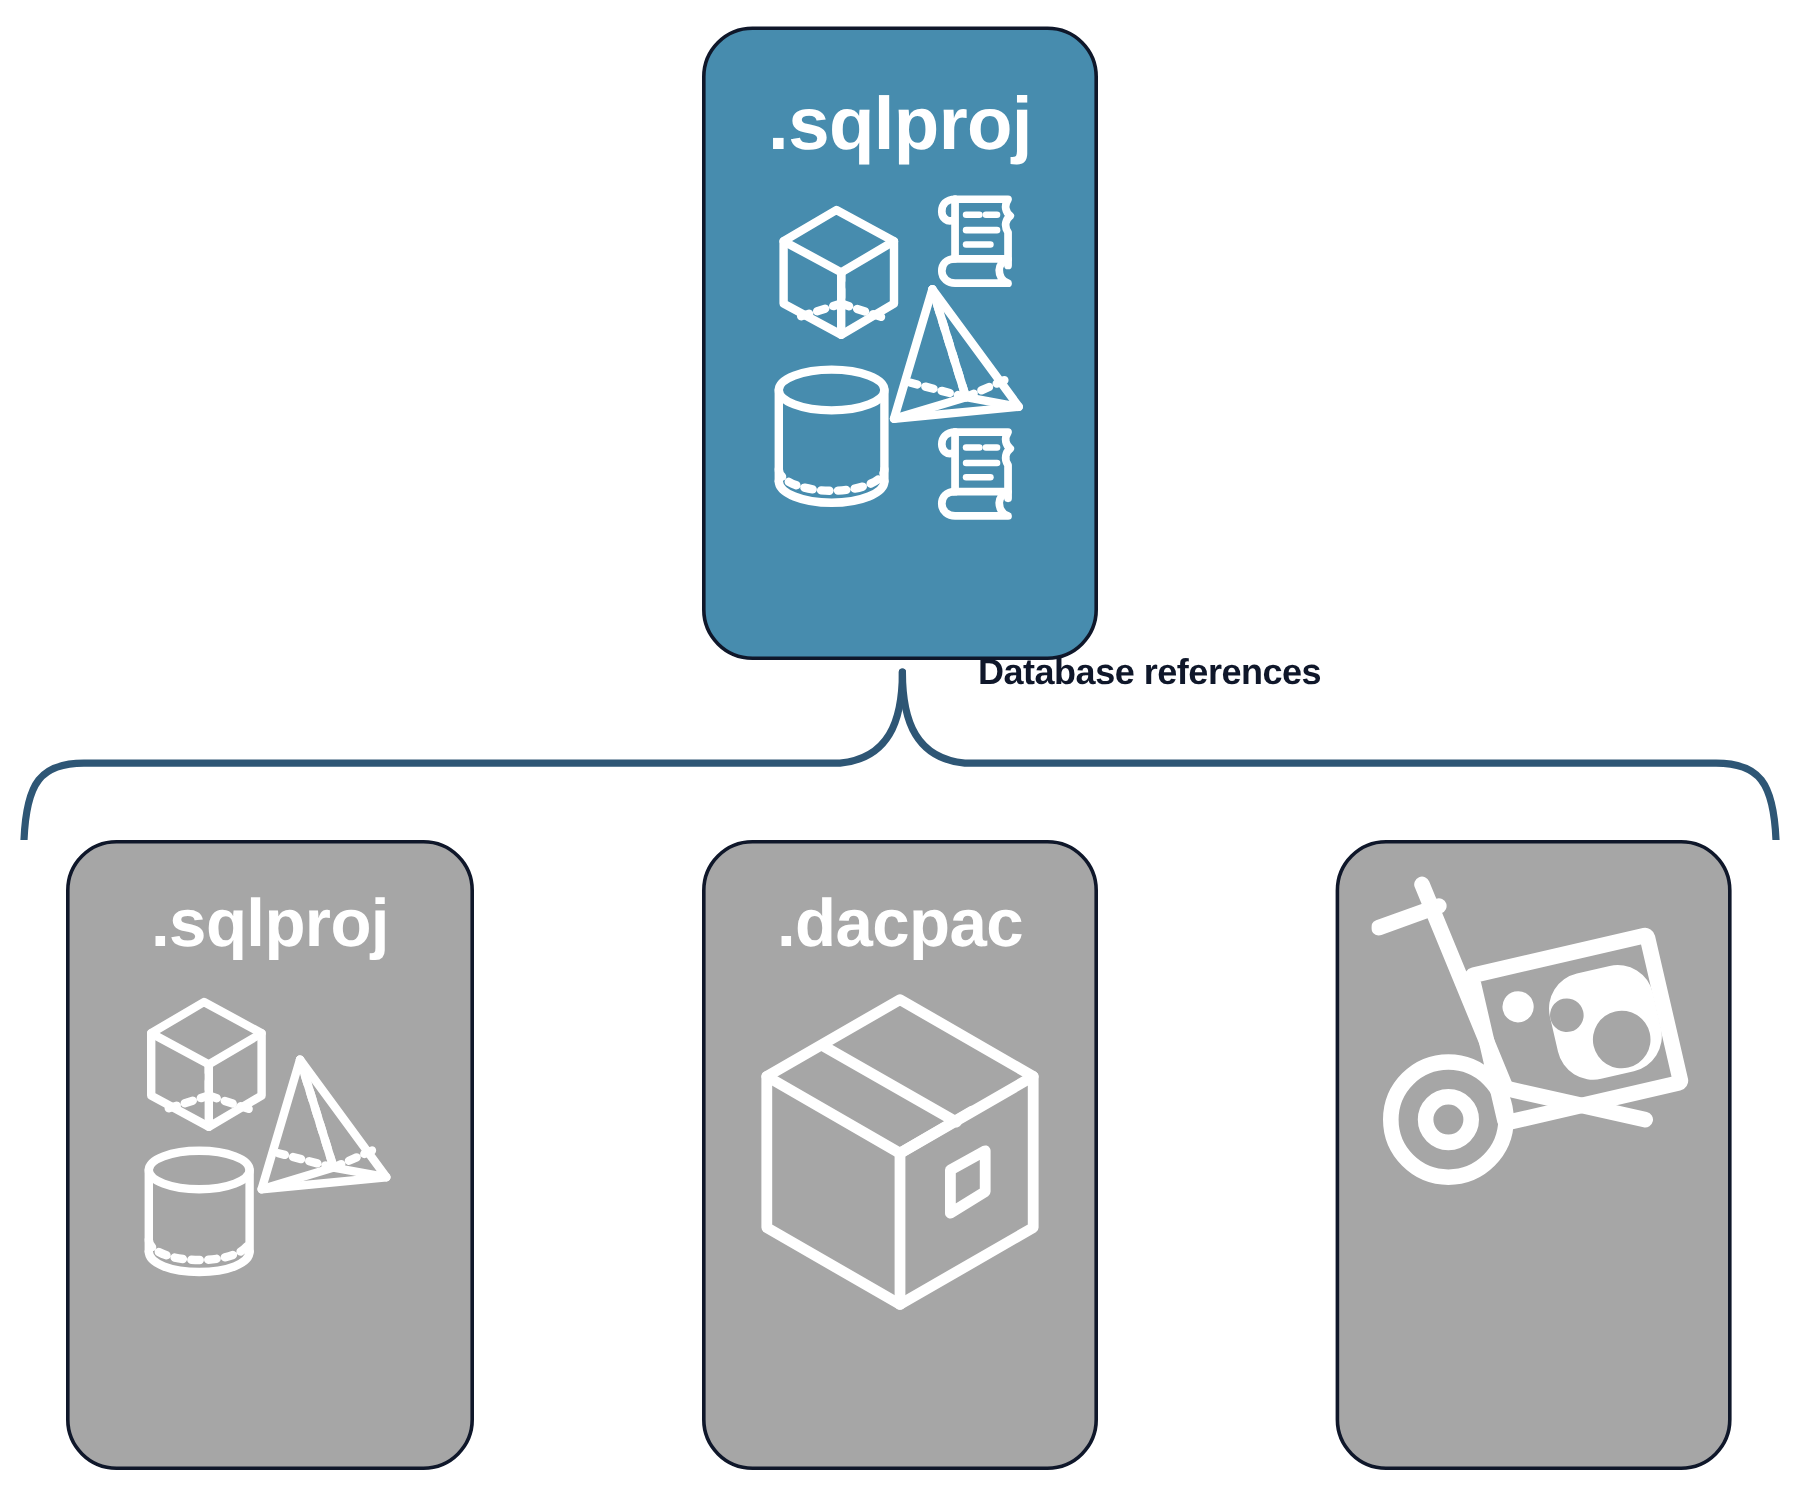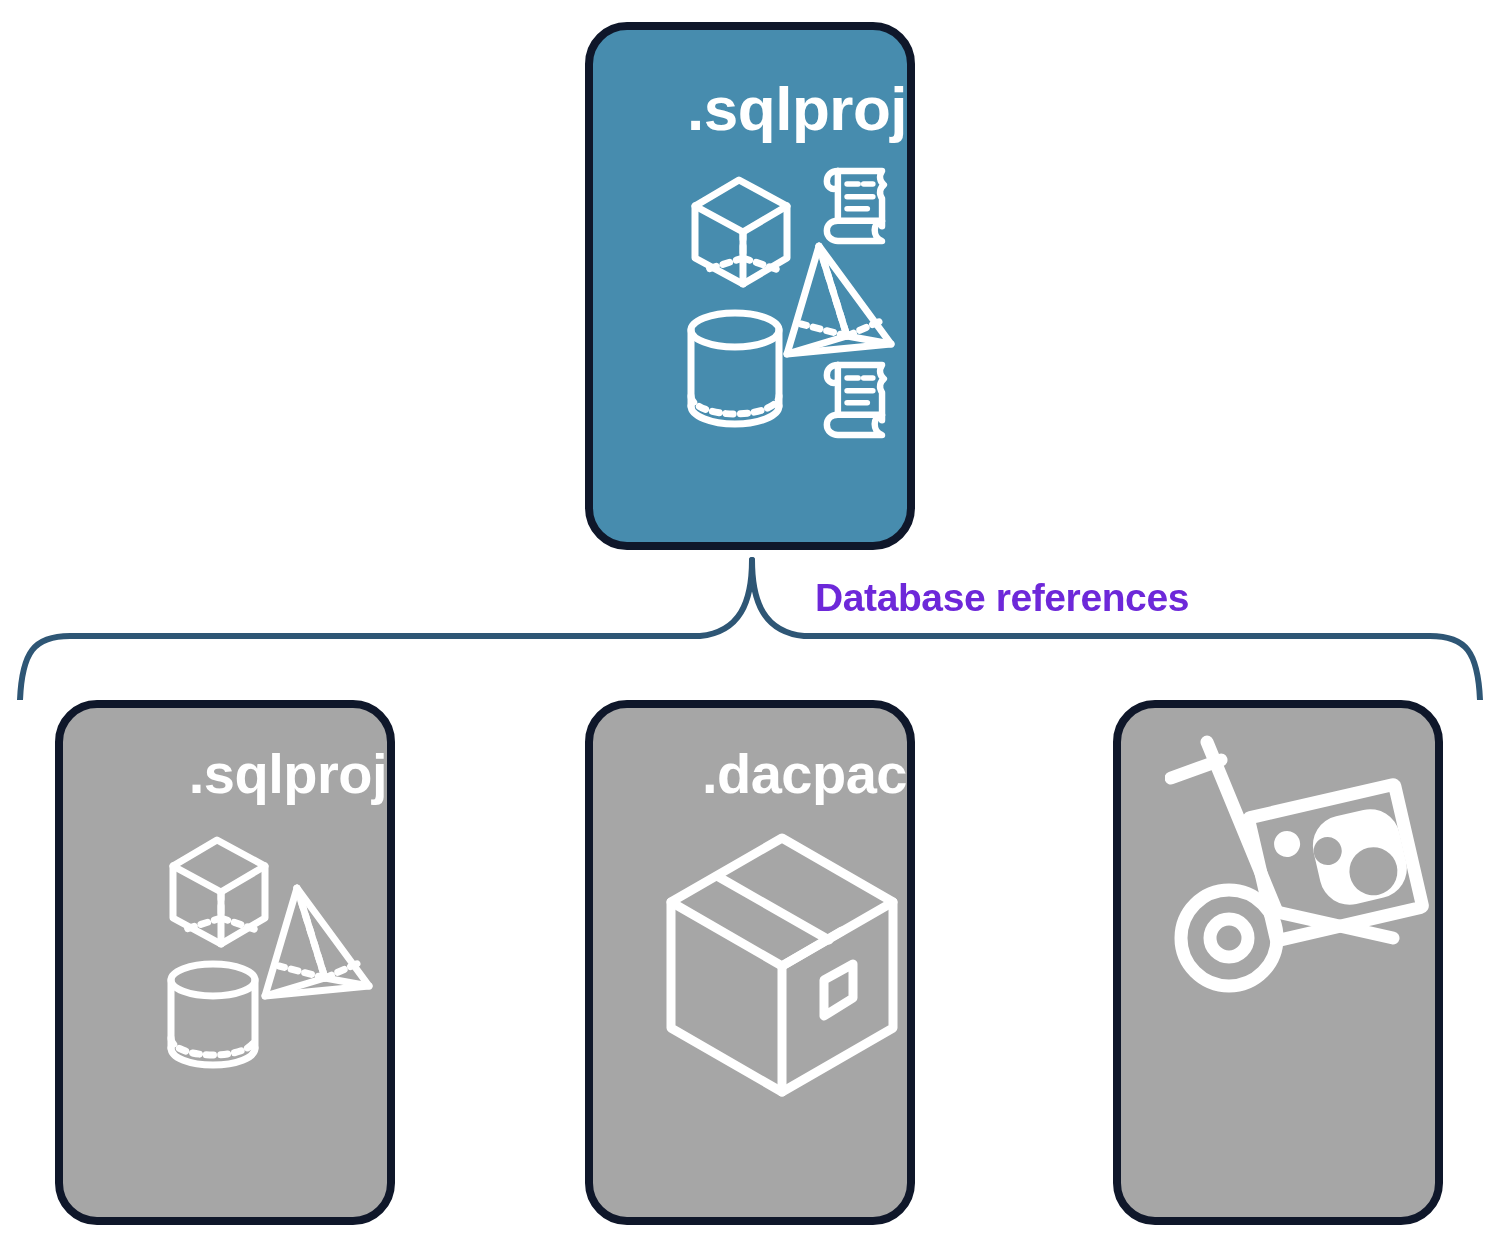--- a/index.html
+++ b/index.html
@@ -16,25 +16,25 @@
   }
   #stage {
     position: absolute;
     inset: 0;
     width: 1500px;
     height: 1250px;
   }
   .node {
     position: absolute;
     box-sizing: border-box;
-    border: 8px solid #0f172a;
+    border: 3px solid #0f172a;
     border-radius: 42px;
     display: flex;
     flex-direction: column;
-    align-items: flex-end;
+    align-items: center;
   }
   .node-title {
     color: #ffffff;
     font-weight: bold;
     letter-spacing: -0.5px;
     line-height: 1;
     white-space: nowrap;
   }
   
   #root-node {
@@ -75,23 +75,23 @@
     left: 0;
     top: 540px;
     width: 1500px;
     height: 160px;
     pointer-events: none;
   }
   
   #brace-label {
     position: absolute;
     left: 815px;
-    top: 576px;
-    color: #6d28d9;
-    font-size: 39px;
+    top: 544px;
+    color: #0f172a;
+    font-size: 30px;
     font-weight: bold;
     letter-spacing: -0.4px;
     white-space: nowrap;
   }
 </style>
 </head>
 <body>
 
 <div id="stage">
 

